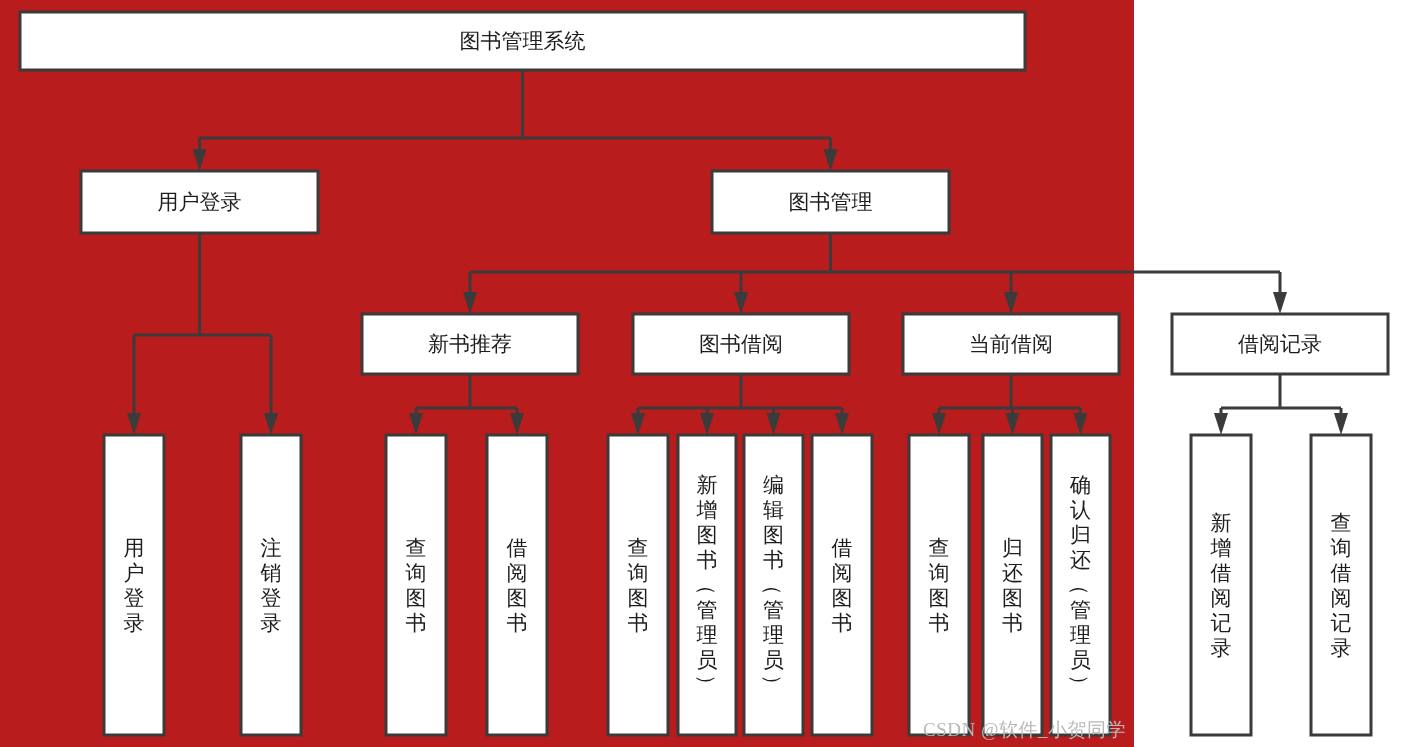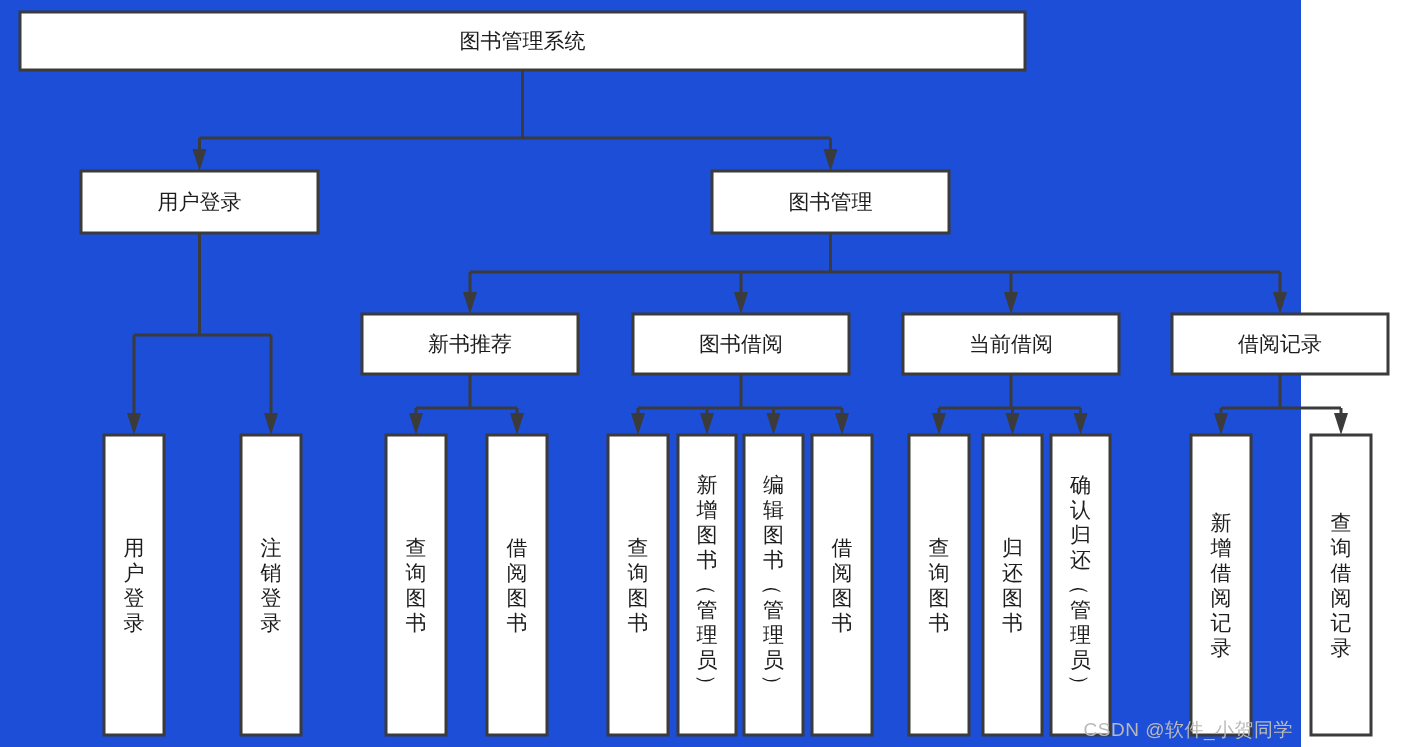--- a/index.html
+++ b/index.html
@@ -9,23 +9,23 @@
     background: #ffffff;
   }
   body {
     width: 1405px;
     height: 747px;
     font-family: "DejaVu Sans", "Liberation Sans", sans-serif;
     overflow: hidden;
   }
   #diagram-root {
     position: relative;
-    width: 1301px;
+    width: 1134px;
     height: 747px;
-    background: #1d4ed8;
+    background: #b91c1c;
   }
   svg#diagram-svg {
     position: absolute;
     left: 0;
     top: 0;
     width: 1405px;
     height: 747px;
     display: block;
   }
   .node-box {
@@ -53,21 +53,21 @@
   .node-label-v {
     font-family: "DejaVu Sans", "Liberation Sans", sans-serif;
     font-size: 21px;
     fill: #1d1d1d;
     text-anchor: middle;
   }
   .watermark {
     position: absolute;
     right: 8px;
     bottom: 4px;
-    font-family: Liberation Sans, sans-serif;
+    font-family: Liberation Serif, serif;
     font-size: 19px;
     color: #b9b9b9;
     letter-spacing: 0.5px;
     white-space: nowrap;
     user-select: none;
   }
 </style>
 </head>
 <body>
 

